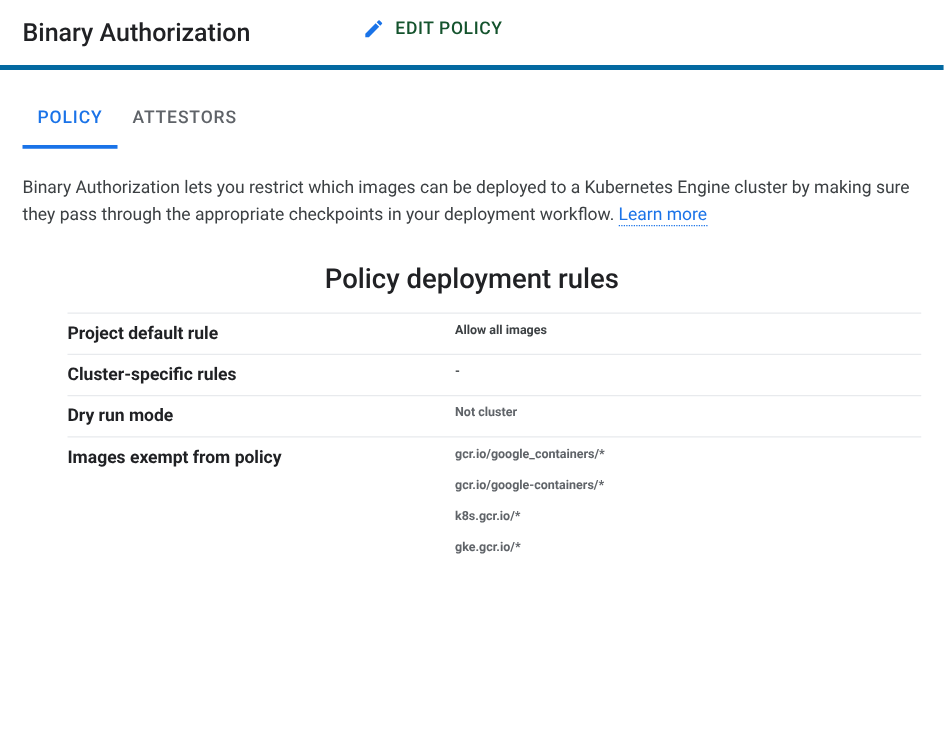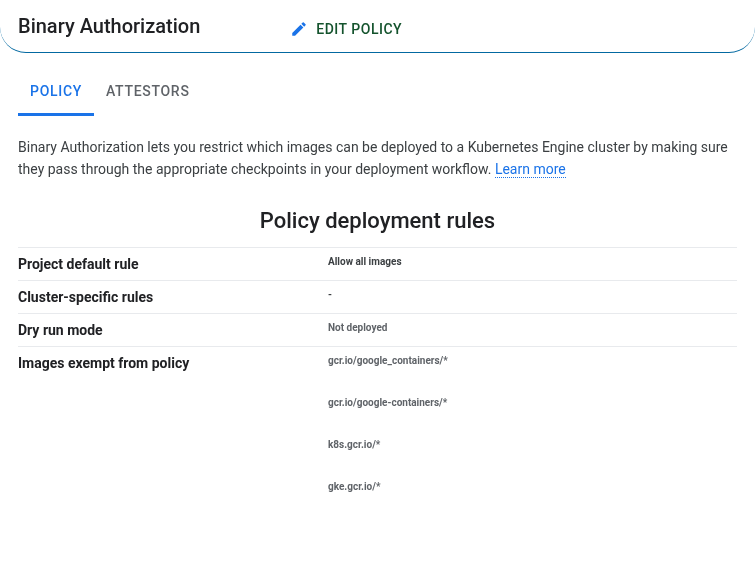--- a/index.html
+++ b/index.html
@@ -5,24 +5,23 @@
     * { margin: 0; padding: 0; box-sizing: border-box; }
     body {
       font-family: Roboto, "Helvetica Neue", Arial, sans-serif;
       font-size: 14px;
       color: #202124;
       background: #fff;
       width: 755px;
     }
     .header {
       display: flex;
-      align-items: flex-end;
+      align-items: flex-start;
       padding: 14px 18px 14px 18px;
-      border-bottom: 1px solid #0369a1;
-      border-radius: 26px;
+      border-bottom: 4px solid #0369a1;
     }
     .header-title {
       font-size: 20px;
       font-weight: 500;
       color: #202124;
       margin-right: 90px;
     }
     .edit-button {
       display: inline-flex;
       align-items: center;
@@ -71,20 +70,21 @@
     }
     .section-title {
       font-size: 22px;
       font-weight: 500;
       padding: 28px 18px 14px 18px;
       color: #202124;
       text-align: center;
     }
     .rules-table {
       padding: 0 18px;
+      margin-left: 36px;
     }
     .rule-row {
       display: flex;
       border-top: 1px solid #e8eaed;
       padding: 8px 0;
       align-items: flex-start;
     }
     .rule-label {
       width: 310px;
       font-weight: 700;
@@ -96,21 +96,21 @@
       font-size: 10px;
       color: #3c4043;
       font-weight: bold;
     }
     .rule-value.muted {
       color: #5f6368;
     }
     .exempt-list {
       display: flex;
       flex-direction: column;
-      gap: 31px;
+      gap: 14px;
       color: #5f6368;
     }
   </style>
 </head>
 <body>
 
 <div class="header">
   <div class="header-title">Binary Authorization</div>
   <button class="edit-button">
     <span class="icon">
@@ -138,21 +138,21 @@
   <div class="rule-row">
     <div class="rule-label">Project default rule</div>
     <div class="rule-value">Allow all images</div>
   </div>
   <div class="rule-row">
     <div class="rule-label">Cluster-specific rules</div>
     <div class="rule-value">-</div>
   </div>
   <div class="rule-row">
     <div class="rule-label">Dry run mode</div>
-    <div class="rule-value muted">Not deployed</div>
+    <div class="rule-value muted">Not cluster</div>
   </div>
   <div class="rule-row">
     <div class="rule-label">Images exempt from policy</div>
     <div class="rule-value exempt-list">
       <div>gcr.io/google_containers/*</div>
       <div>gcr.io/google-containers/*</div>
       <div>k8s.gcr.io/*</div>
       <div>gke.gcr.io/*</div>
     </div>
   </div>

